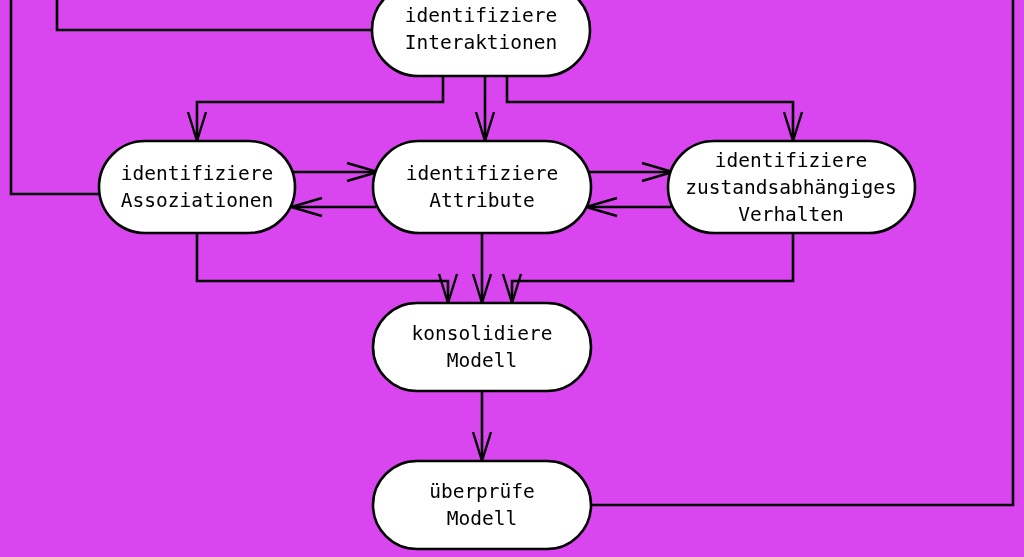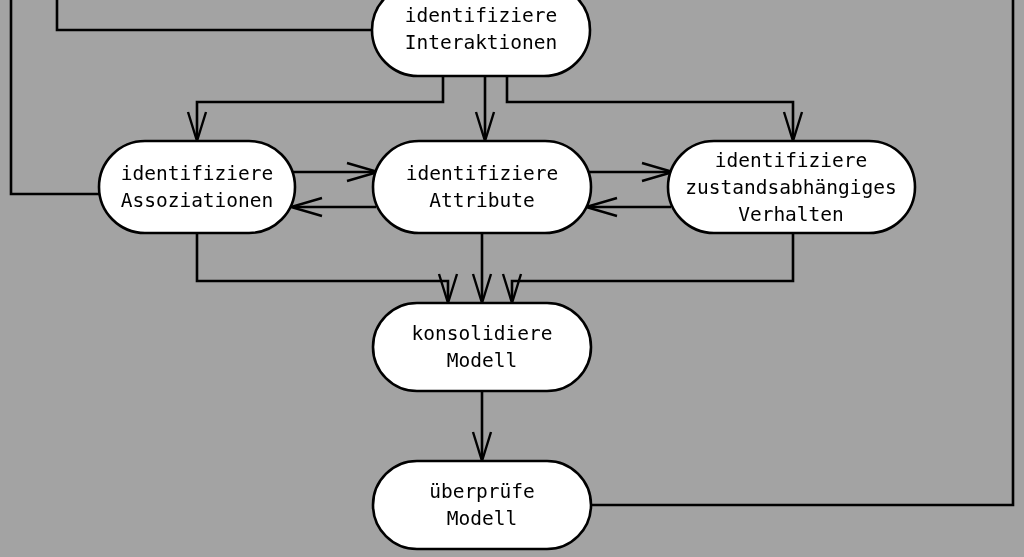--- a/index.html
+++ b/index.html
@@ -7,21 +7,21 @@
     padding: 0;
     background: #ffffff;
   }
   body {
     font-family: "DejaVu Sans Mono", "Liberation Mono", monospace;
   }
   #canvas {
     position: relative;
     width: 1024px;
     height: 557px;
-    background: #a3a3a3;
+    background: #d946ef;
     overflow: hidden;
   }
   svg#diagram {
     position: absolute;
     left: 0;
     top: 0;
     width: 1024px;
     height: 557px;
     display: block;
   }

